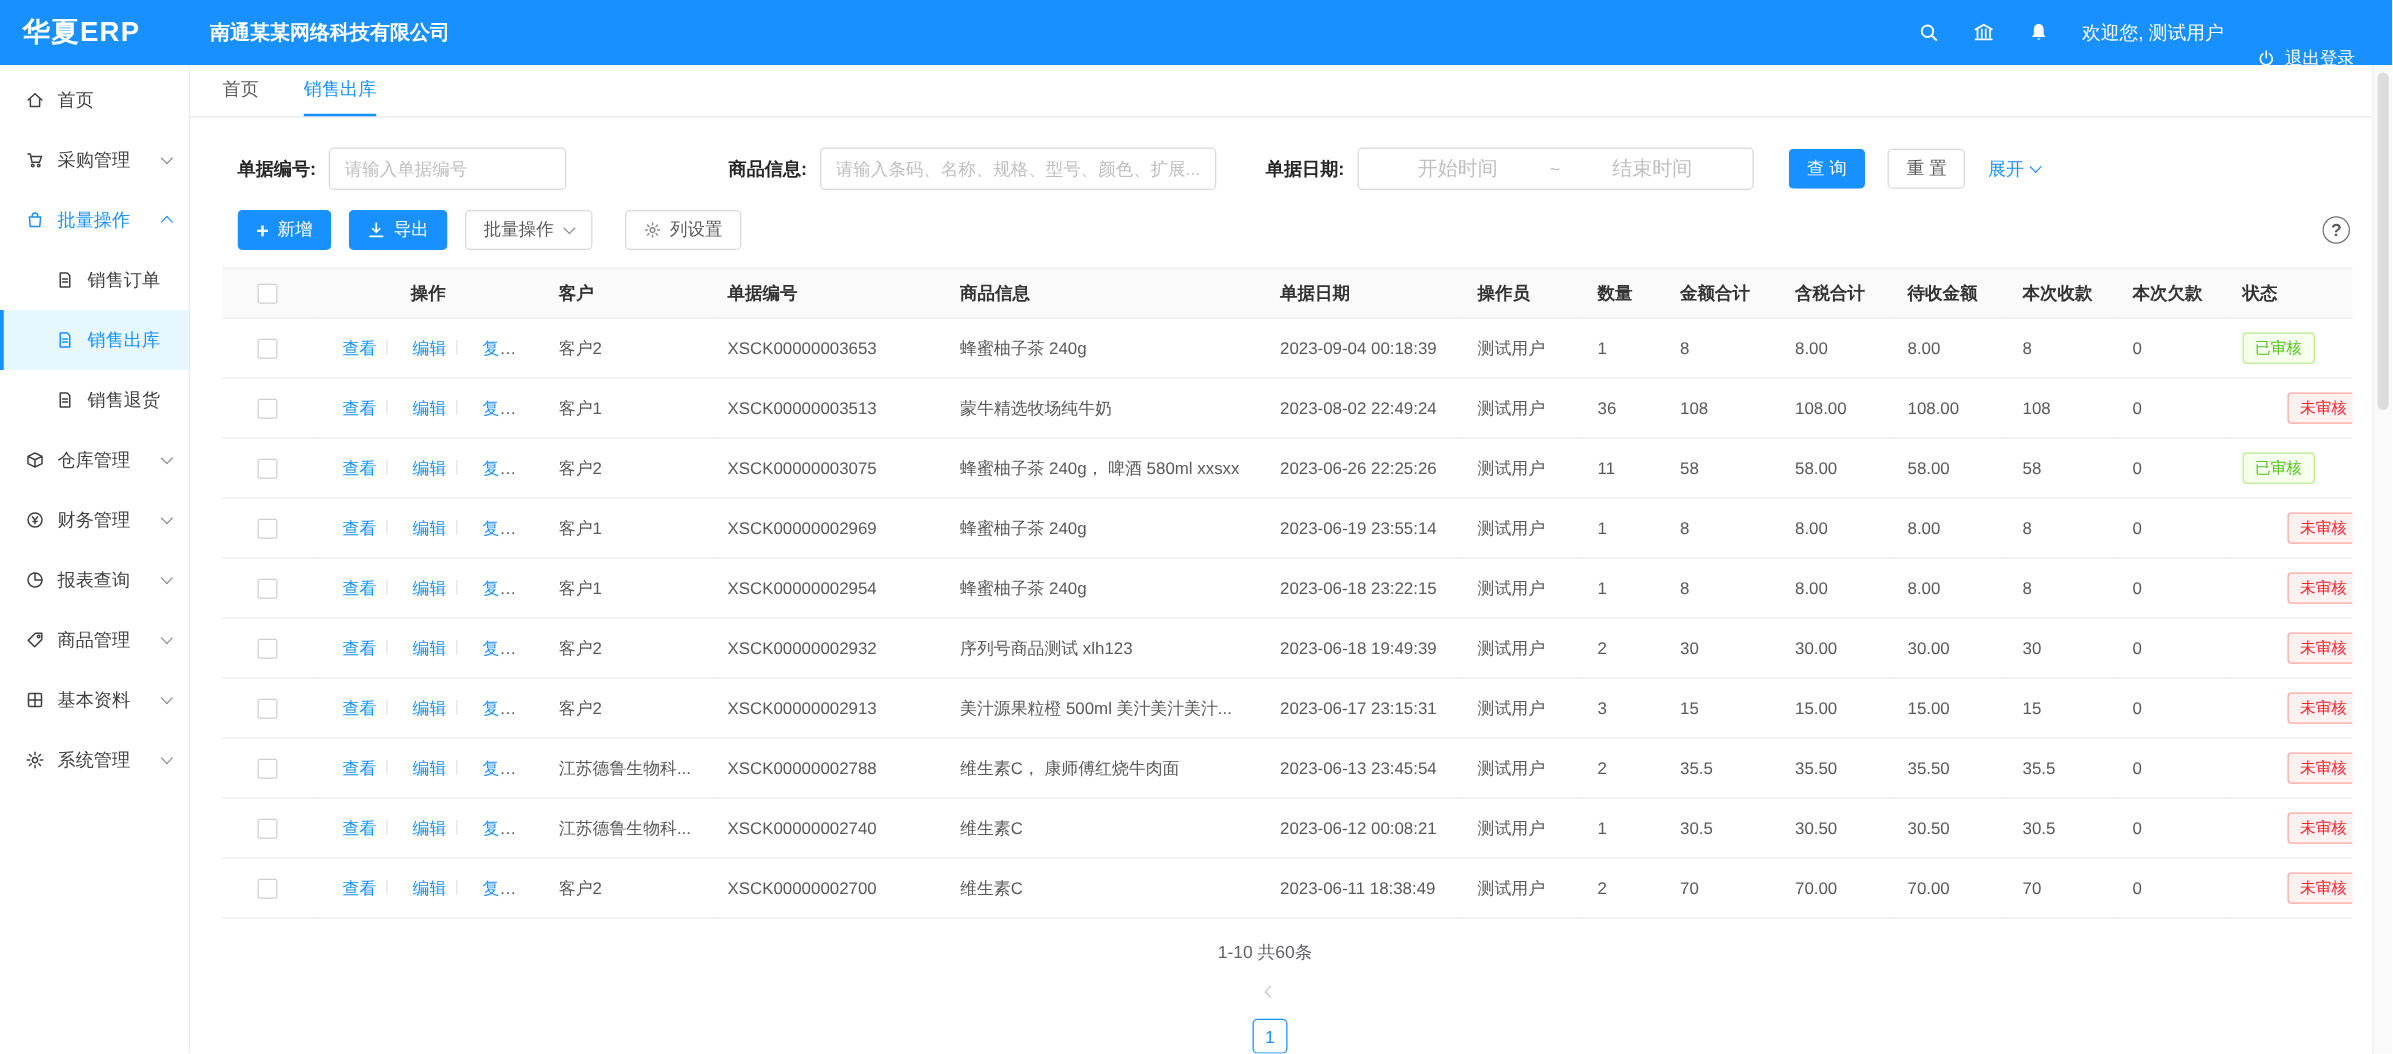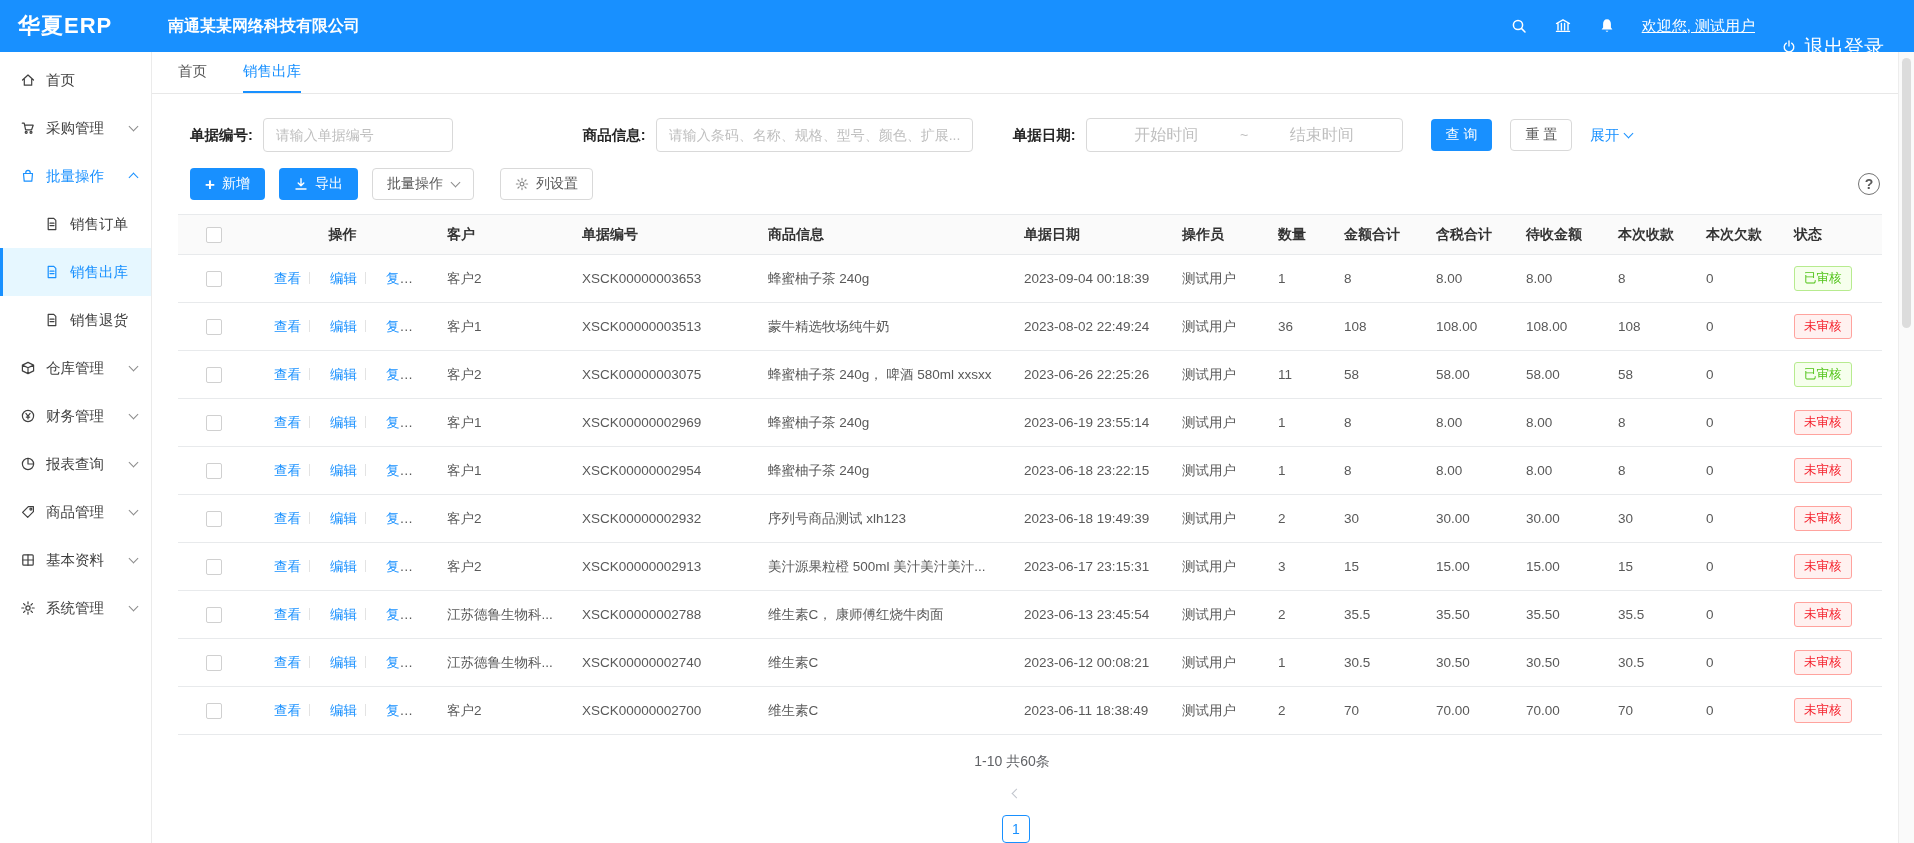--- a/index.html
+++ b/index.html
@@ -7,22 +7,22 @@
   body { font-family: "Liberation Sans", "DejaVu Sans", sans-serif; }
   .page { position:relative; width:1914px; height:843px; background:#fff; overflow:hidden; }
 
   
   .topbar { position:absolute; top:0; left:0; right:0; height:52px; background:#1890ff; display:flex; align-items:center; color:#fff; }
   .logo { width:152px; padding-left:18px; font-size:22px; font-weight:bold; letter-spacing:1px; flex:none; }
   .company { font-size:16px; font-weight:600; margin-left:16px; }
   .top-right { margin-left:auto; display:flex; align-items:center; gap:26px; padding-right:30px; }
   .ticon { cursor:pointer; display:flex; }
   .ticon svg { display:block; }
-  .welcome { font-size:15px;text-decoration:underline; }
-  .logout { display:flex; align-items:center; gap:7px; font-size:20px; cursor:pointer;margin-top:42px; }
+  .welcome { font-size:15px; }
+  .logout { display:flex; align-items:center; gap:7px; font-size:14px; cursor:pointer;margin-top:42px; }
 
   
   .sidebar { position:absolute; top:52px; left:0; width:152px; bottom:0; background:#fff; border-right:1px solid #ebebeb; padding-top:4px; }
   .side-item { position:relative; height:48px; display:flex; align-items:center; padding:0 14px 0 20px; font-size:14.5px; color:#404040; cursor:pointer; }
   .side-item .slabel { white-space:nowrap; }
   .sicon { flex:none; margin-right:10px; }
   .chev { display:inline-block; width:7px; height:7px; border-right:1.5px solid currentColor; border-bottom:1.5px solid currentColor; }
   .chev.down { transform:rotate(45deg); margin-top:-3px; }
   .chev.up   { transform:rotate(-135deg); margin-top:3px; }
   .chev.left { transform:rotate(135deg); }
@@ -70,21 +70,21 @@
   .grid { margin:14px 18px 0 26px; width:calc(100% - 44px); border-collapse:collapse; table-layout:fixed; }
   .grid th { height:40px; background:#fafafa; border-top:1px solid #e8eaec; border-bottom:1px solid #e8eaec; font-size:14px; font-weight:600; color:#333; text-align:left; padding:0 12px; white-space:nowrap; }
   .grid td { height:48px; border-bottom:1px solid #e8eaec; font-size:13.5px; color:#595959; padding:0 12px; white-space:nowrap; overflow:hidden; text-overflow:ellipsis; }
   .c-check { text-align:center !important; padding:0 !important; }
   .c-ops { text-align:center !important; }
   .cb { display:inline-block; width:16px; height:16px; border:1px solid #d0d0d0; border-radius:2px; background:#fff; vertical-align:middle; cursor:pointer; }
   .oplink { color:#1890ff; text-decoration:none; cursor:pointer;margin-left:12px; }
   .opsep { display:inline-block; width:1px; height:12px; background:#e3e3e3; margin:0 8px; vertical-align:-1px; }
   .badge { display:inline-block; padding:3px 9px; font-size:12.5px; border-radius:3px; border:1px solid; line-height:1.3; }
   .badge-green { color:#52c41a; border-color:#b7eb8f; background:#f6ffed; }
-  .badge-red   { color:#f5222d; border-color:#ffa39e; background:#fff1f0; }
+  .badge-red   { color:#f5222d; border-color:#ffa39e; background:#fff1f0;margin-left:36px; }
 
   
   .pagination { margin:18px 18px 0 0; display:flex; justify-content:flex-end; align-items:center; gap:8px; font-size:14px; color:#606266;flex-direction:column; }
   .pg-total { margin-right:8px; }
   .pg-arrow { width:28px; height:28px; display:flex; align-items:center; justify-content:center; cursor:pointer; }
   .pg-arrow.prev { color:#c0c4cc; }
   .page-num { min-width:28px; height:28px; line-height:26px; text-align:center; border-radius:4px; cursor:pointer; border:1px solid transparent; }
   .page-num.active { border-color:#1890ff; color:#1890ff; background:#fff; }
   .pg-size { height:28px; border:1px solid #d9d9d9; border-radius:4px; display:flex; align-items:center; gap:10px; padding:0 10px; cursor:pointer; color:#606266; }
   .pg-size .chev { color:#8c8c8c; }

